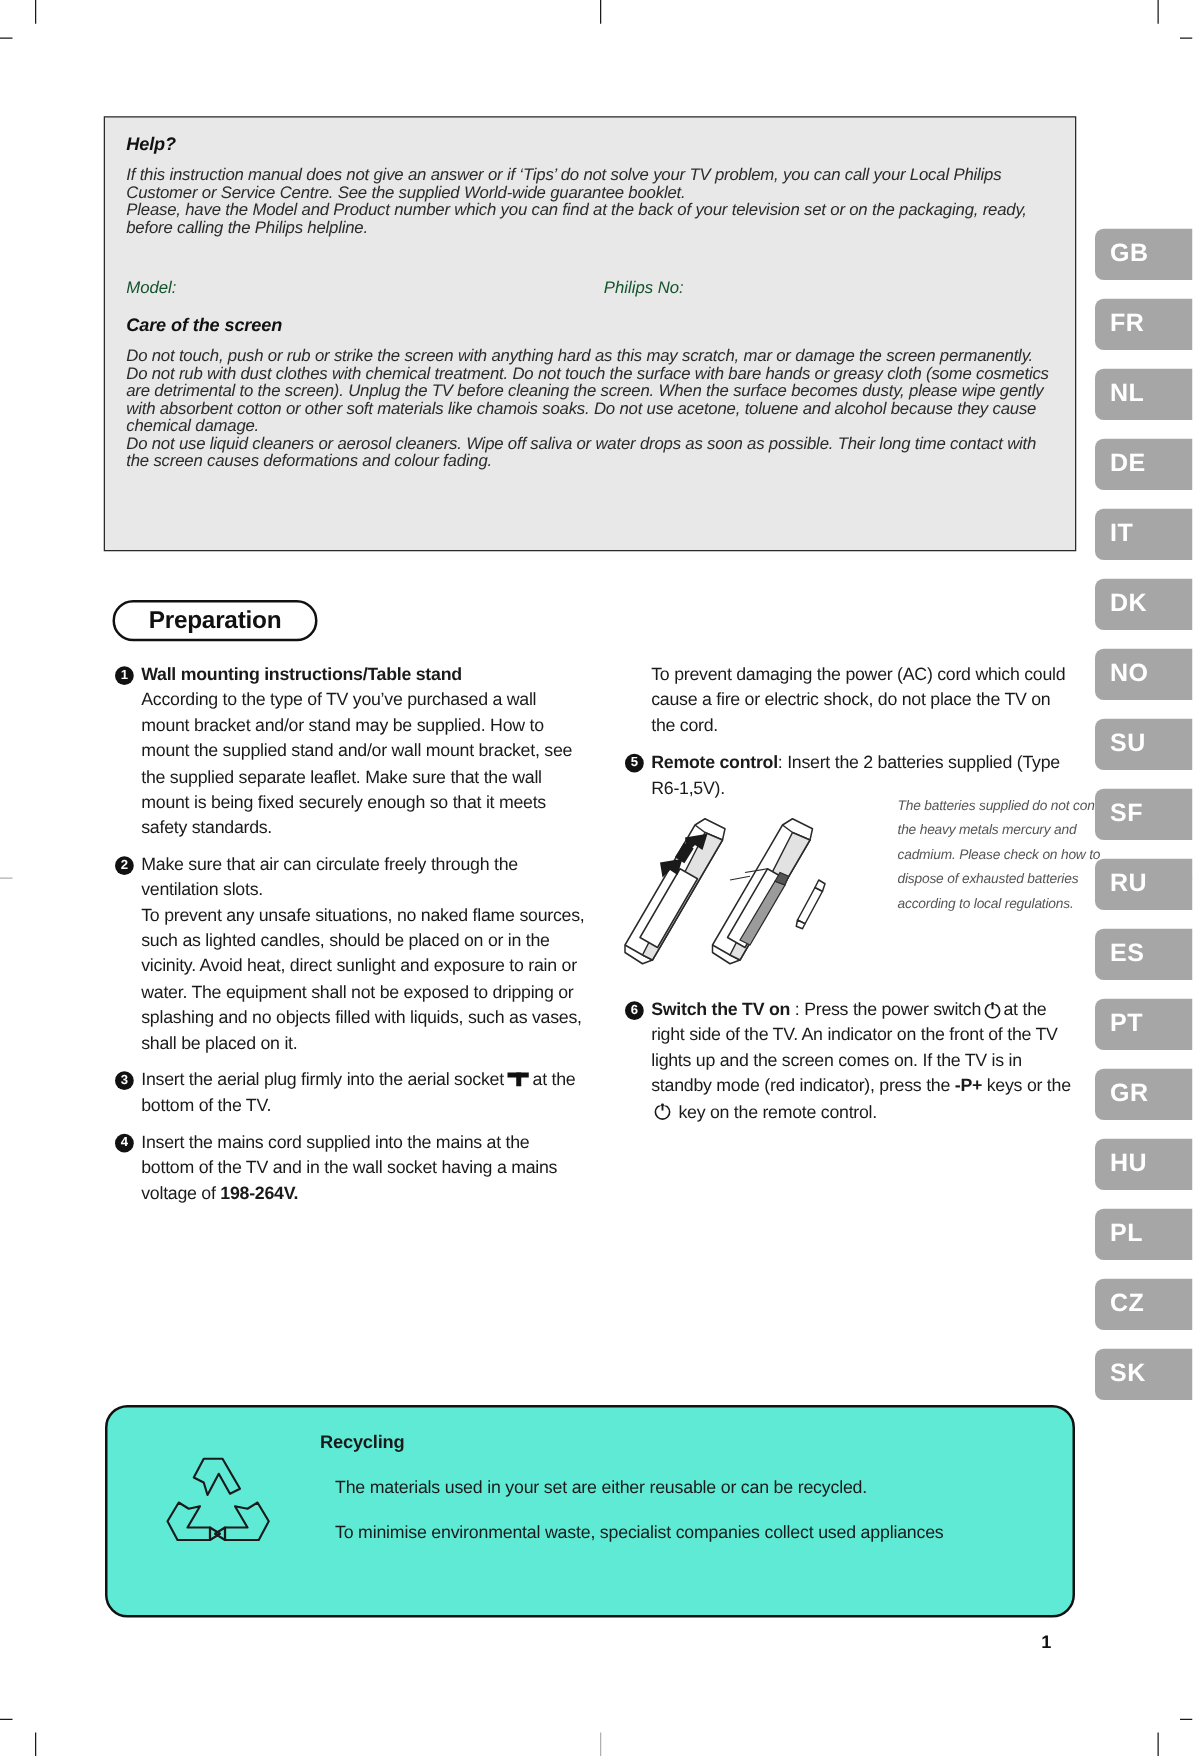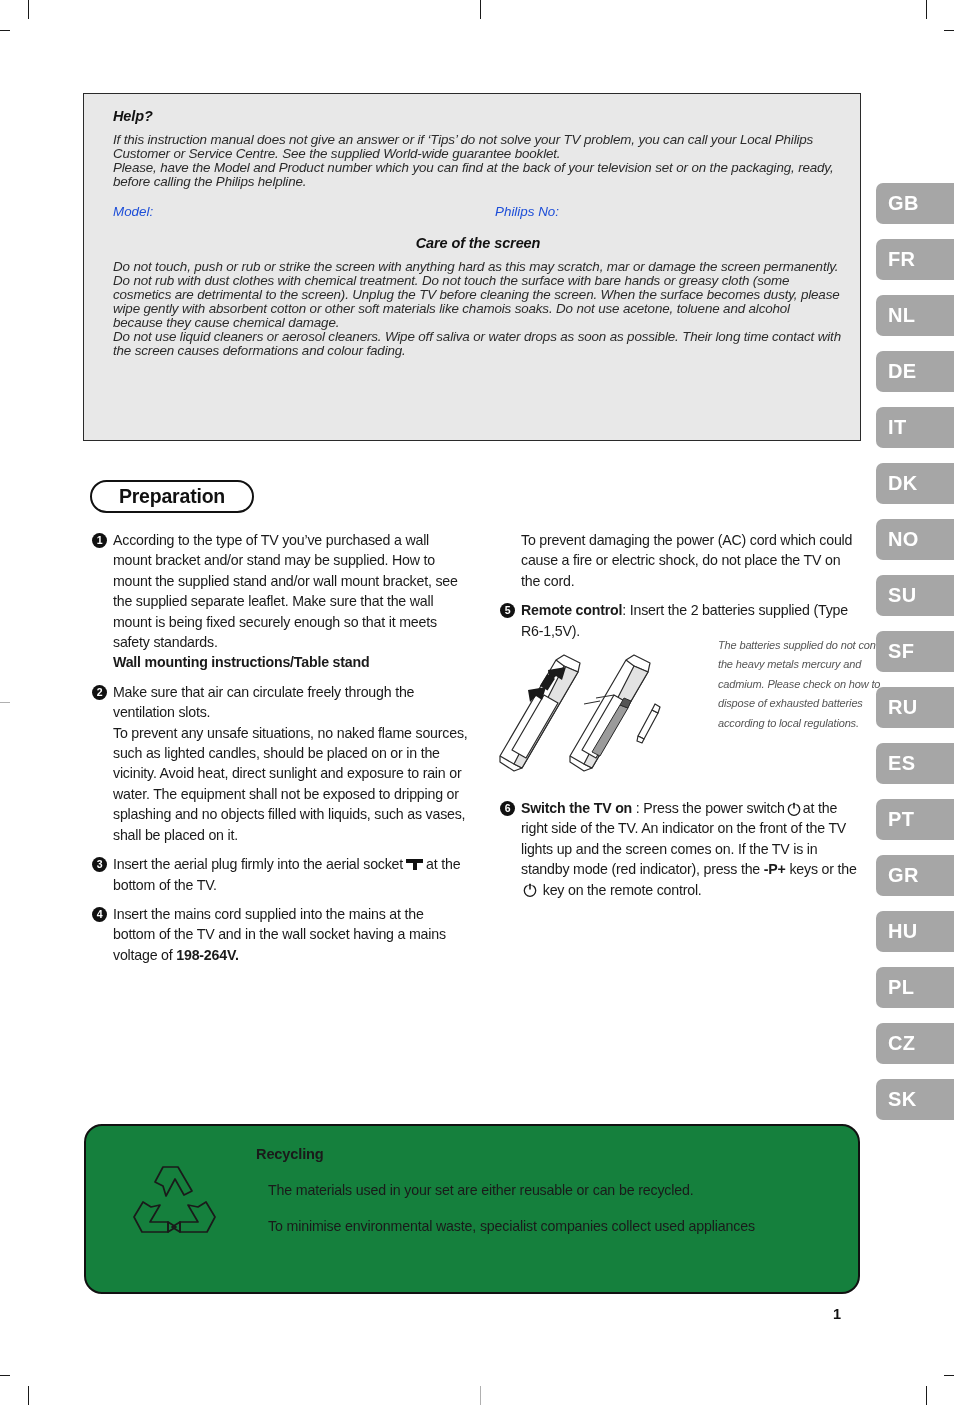--- a/index.html
+++ b/index.html
@@ -25,45 +25,45 @@
   
   .info-panel {
     position: absolute;
     left: 83px;
     top: 93px;
     width: 778px;
     height: 348px;
     background: #e8e8e8;
     border: 1px solid #2a2a2a;
     box-sizing: border-box;
-    padding: 14px 17px 10px 29px;
+    padding: 14px 17px 10px 17px;
   }
   .info-h {
     font-style: italic;
     font-weight: bold;
     font-size: 14.5px;
     color: #111;
     margin: 0 0 9px 0;
     letter-spacing: -0.1px;
   }
-  .info-h.second { margin-top: 16px; text-align: center; }
+  .info-h.second { margin-top: 16px; }
   .info-p {
     font-style: italic;
     font-size: 13.4px;
     line-height: 14px;
     color: #2b2b2b;
     margin: 0;
     letter-spacing: -0.15px;
   }
   .model-row {
     display: flex;
-    margin-top: 15px;
+    margin-top: 33px;
     font-style: italic;
     font-size: 13.4px;
-    color: #1d4ed8;
+    color: #14532d;
   }
   .model-row .mlabel { width: 382px; }
 
   
   .section-title {
     position: absolute;
     left: 90px;
     top: 480px;
     width: 164px;
     height: 33px;
@@ -186,21 +186,21 @@
     letter-spacing: 0.4px;
   }
 
   
   .recycle-box {
     position: absolute;
     left: 84px;
     top: 1124px;
     width: 776px;
     height: 170px;
-    background: #15803d;
+    background: #5eead4;
     border: 2px solid #111;
     border-radius: 18px;
     box-sizing: border-box;
   }
   .recycle-icon {
     position: absolute;
     left: 42px;
     top: 38px;
     width: 94px;
     height: 92px;
@@ -263,22 +263,22 @@
 
 <div class="section-title">
   <span>Preparation</span>
 </div>
 
 <div class="col col-left">
 
   <div class="step">
     <div class="bullet">1</div>
     <div class="body">
+      <p><b>Wall mounting instructions/Table stand</b></p>
       <p>According to the type of TV you’ve purchased a wall mount bracket and/or stand may be supplied. How to mount the supplied stand and/or wall mount bracket, see the supplied separate leaflet. Make sure that the wall mount is being fixed securely enough so that it meets safety standards.</p>
-      <p><b>Wall mounting instructions/Table stand</b></p>
     </div>
   </div>
 
   <div class="step">
     <div class="bullet">2</div>
     <div class="body">
       <p>Make sure that air can circulate freely through the ventilation slots.</p>
       <p>To prevent any unsafe situations, no naked flame sources, such as lighted candles, should be placed on or in the vicinity. Avoid heat, direct sunlight and exposure to rain or water. The equipment shall not be exposed to dripping or splashing and no objects filled with liquids, such as vases, shall be placed on it.</p>
     </div>
   </div>

